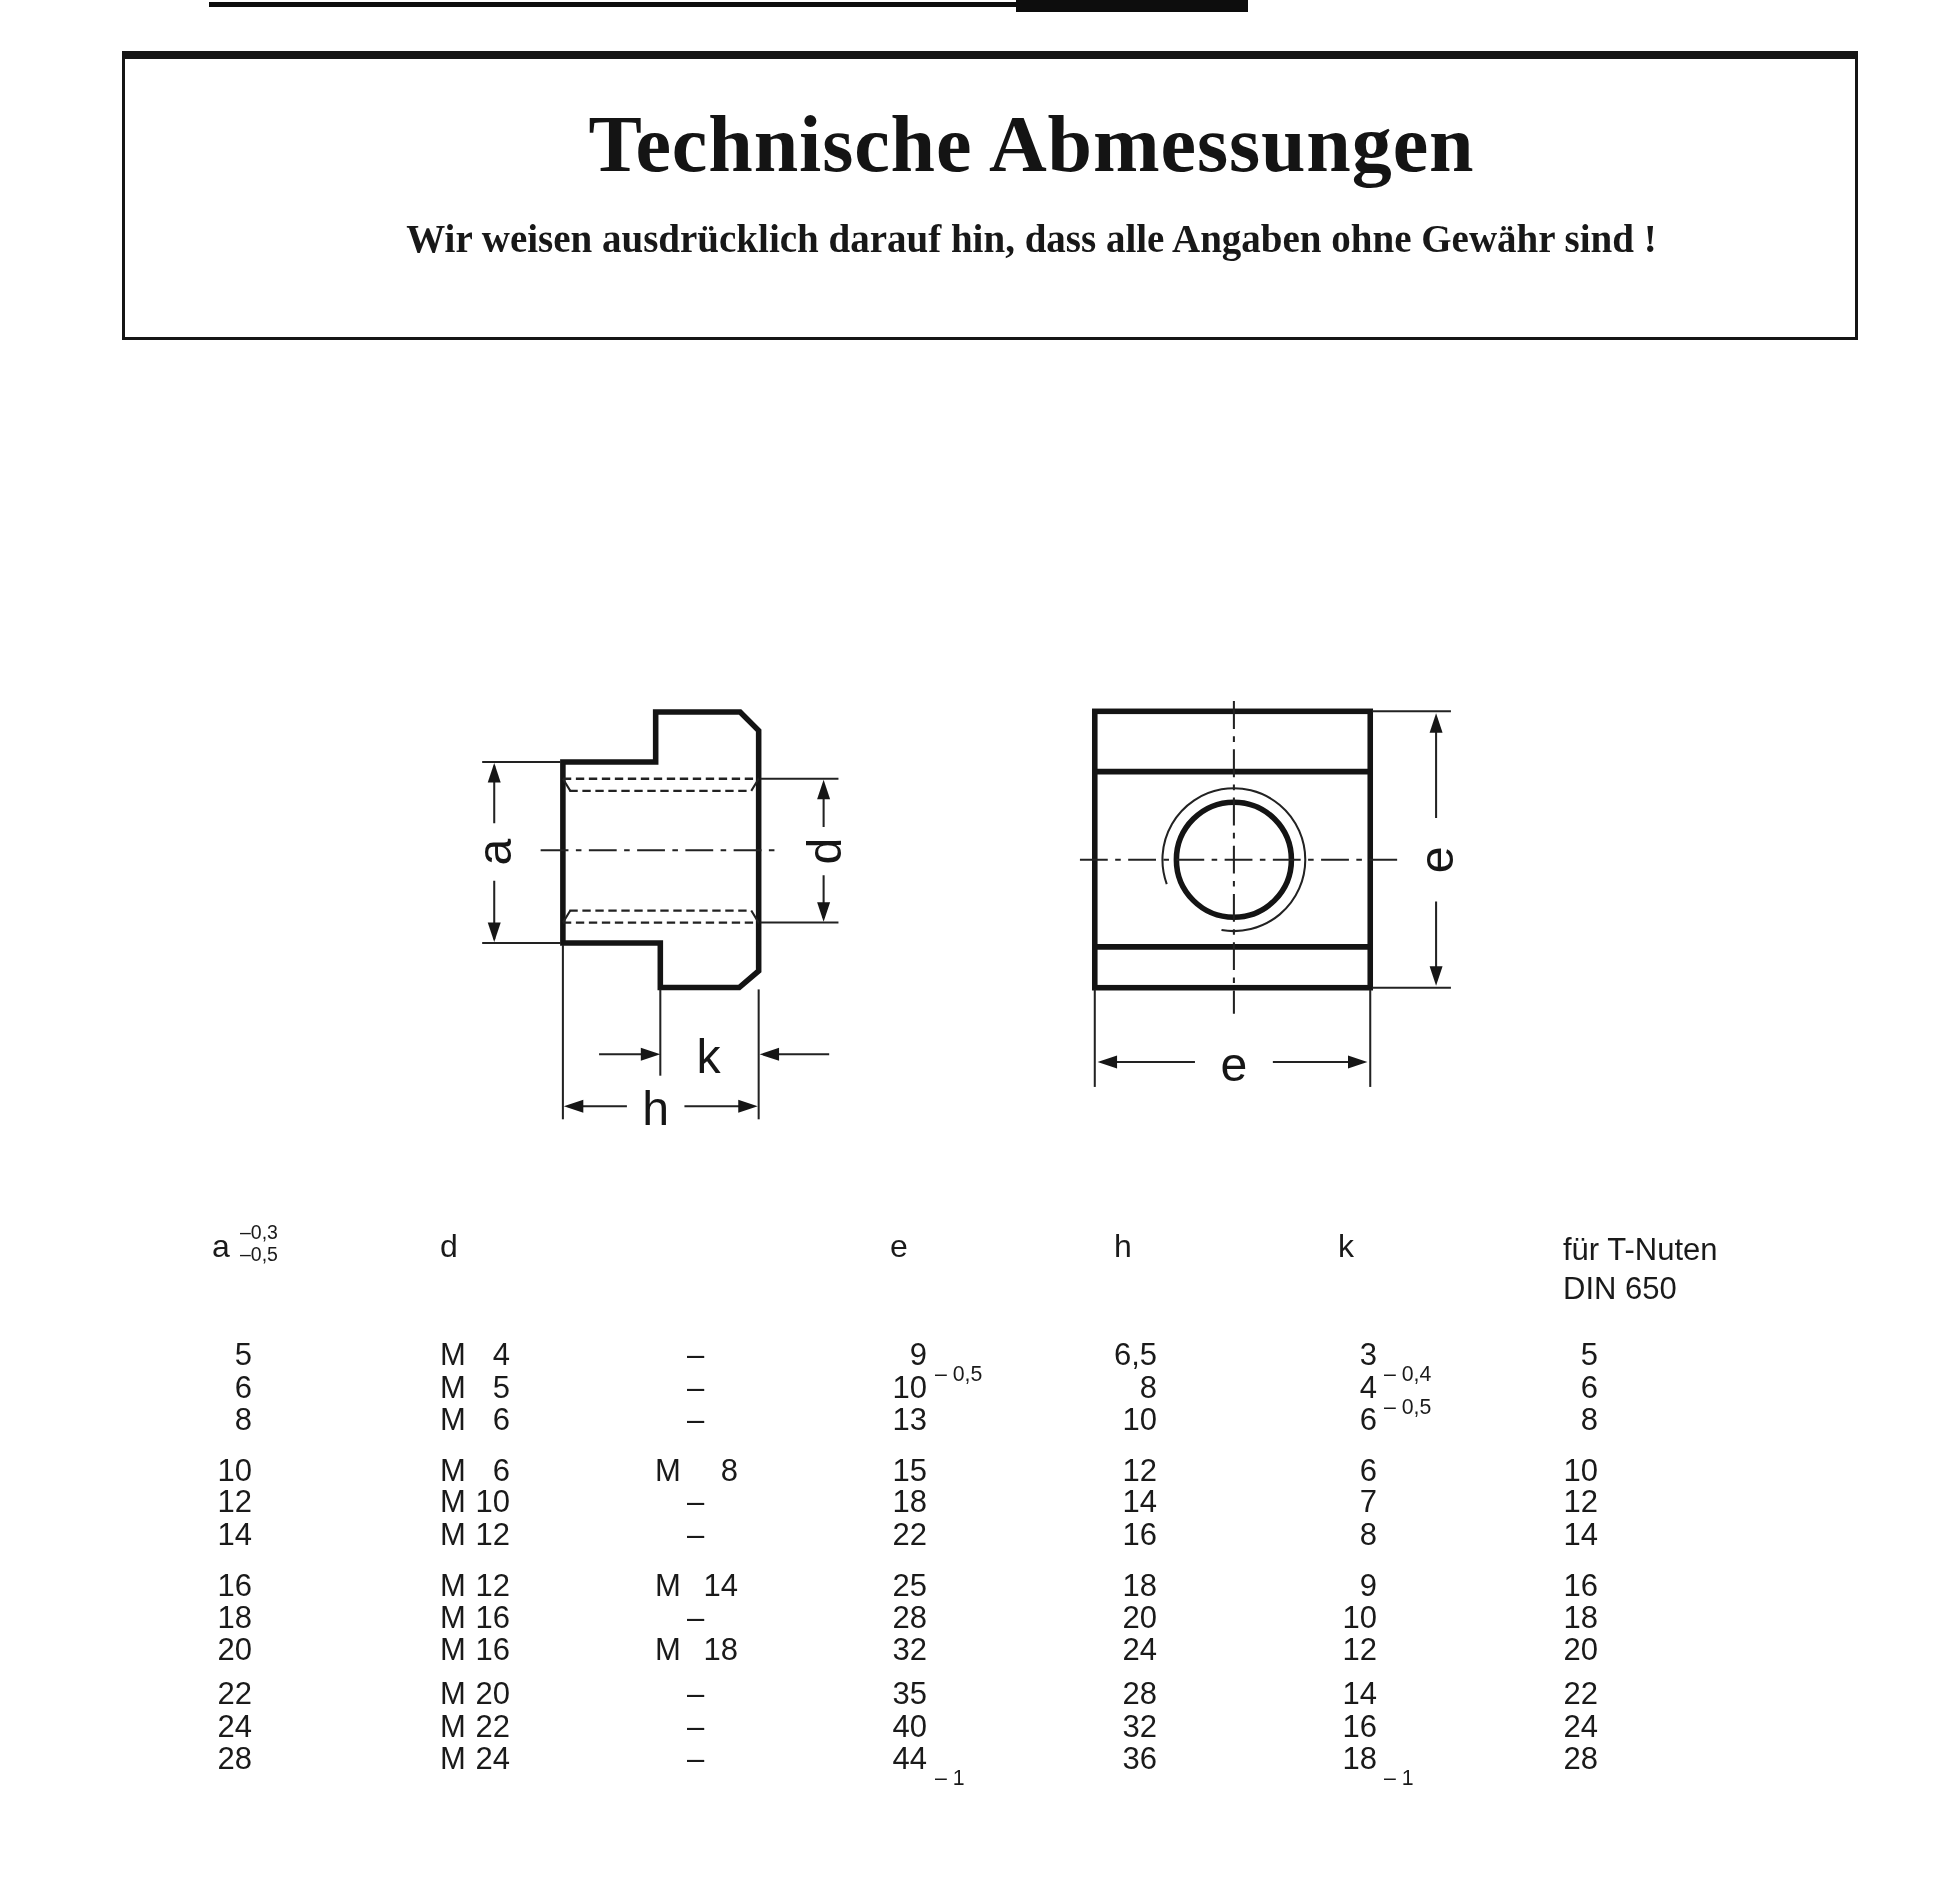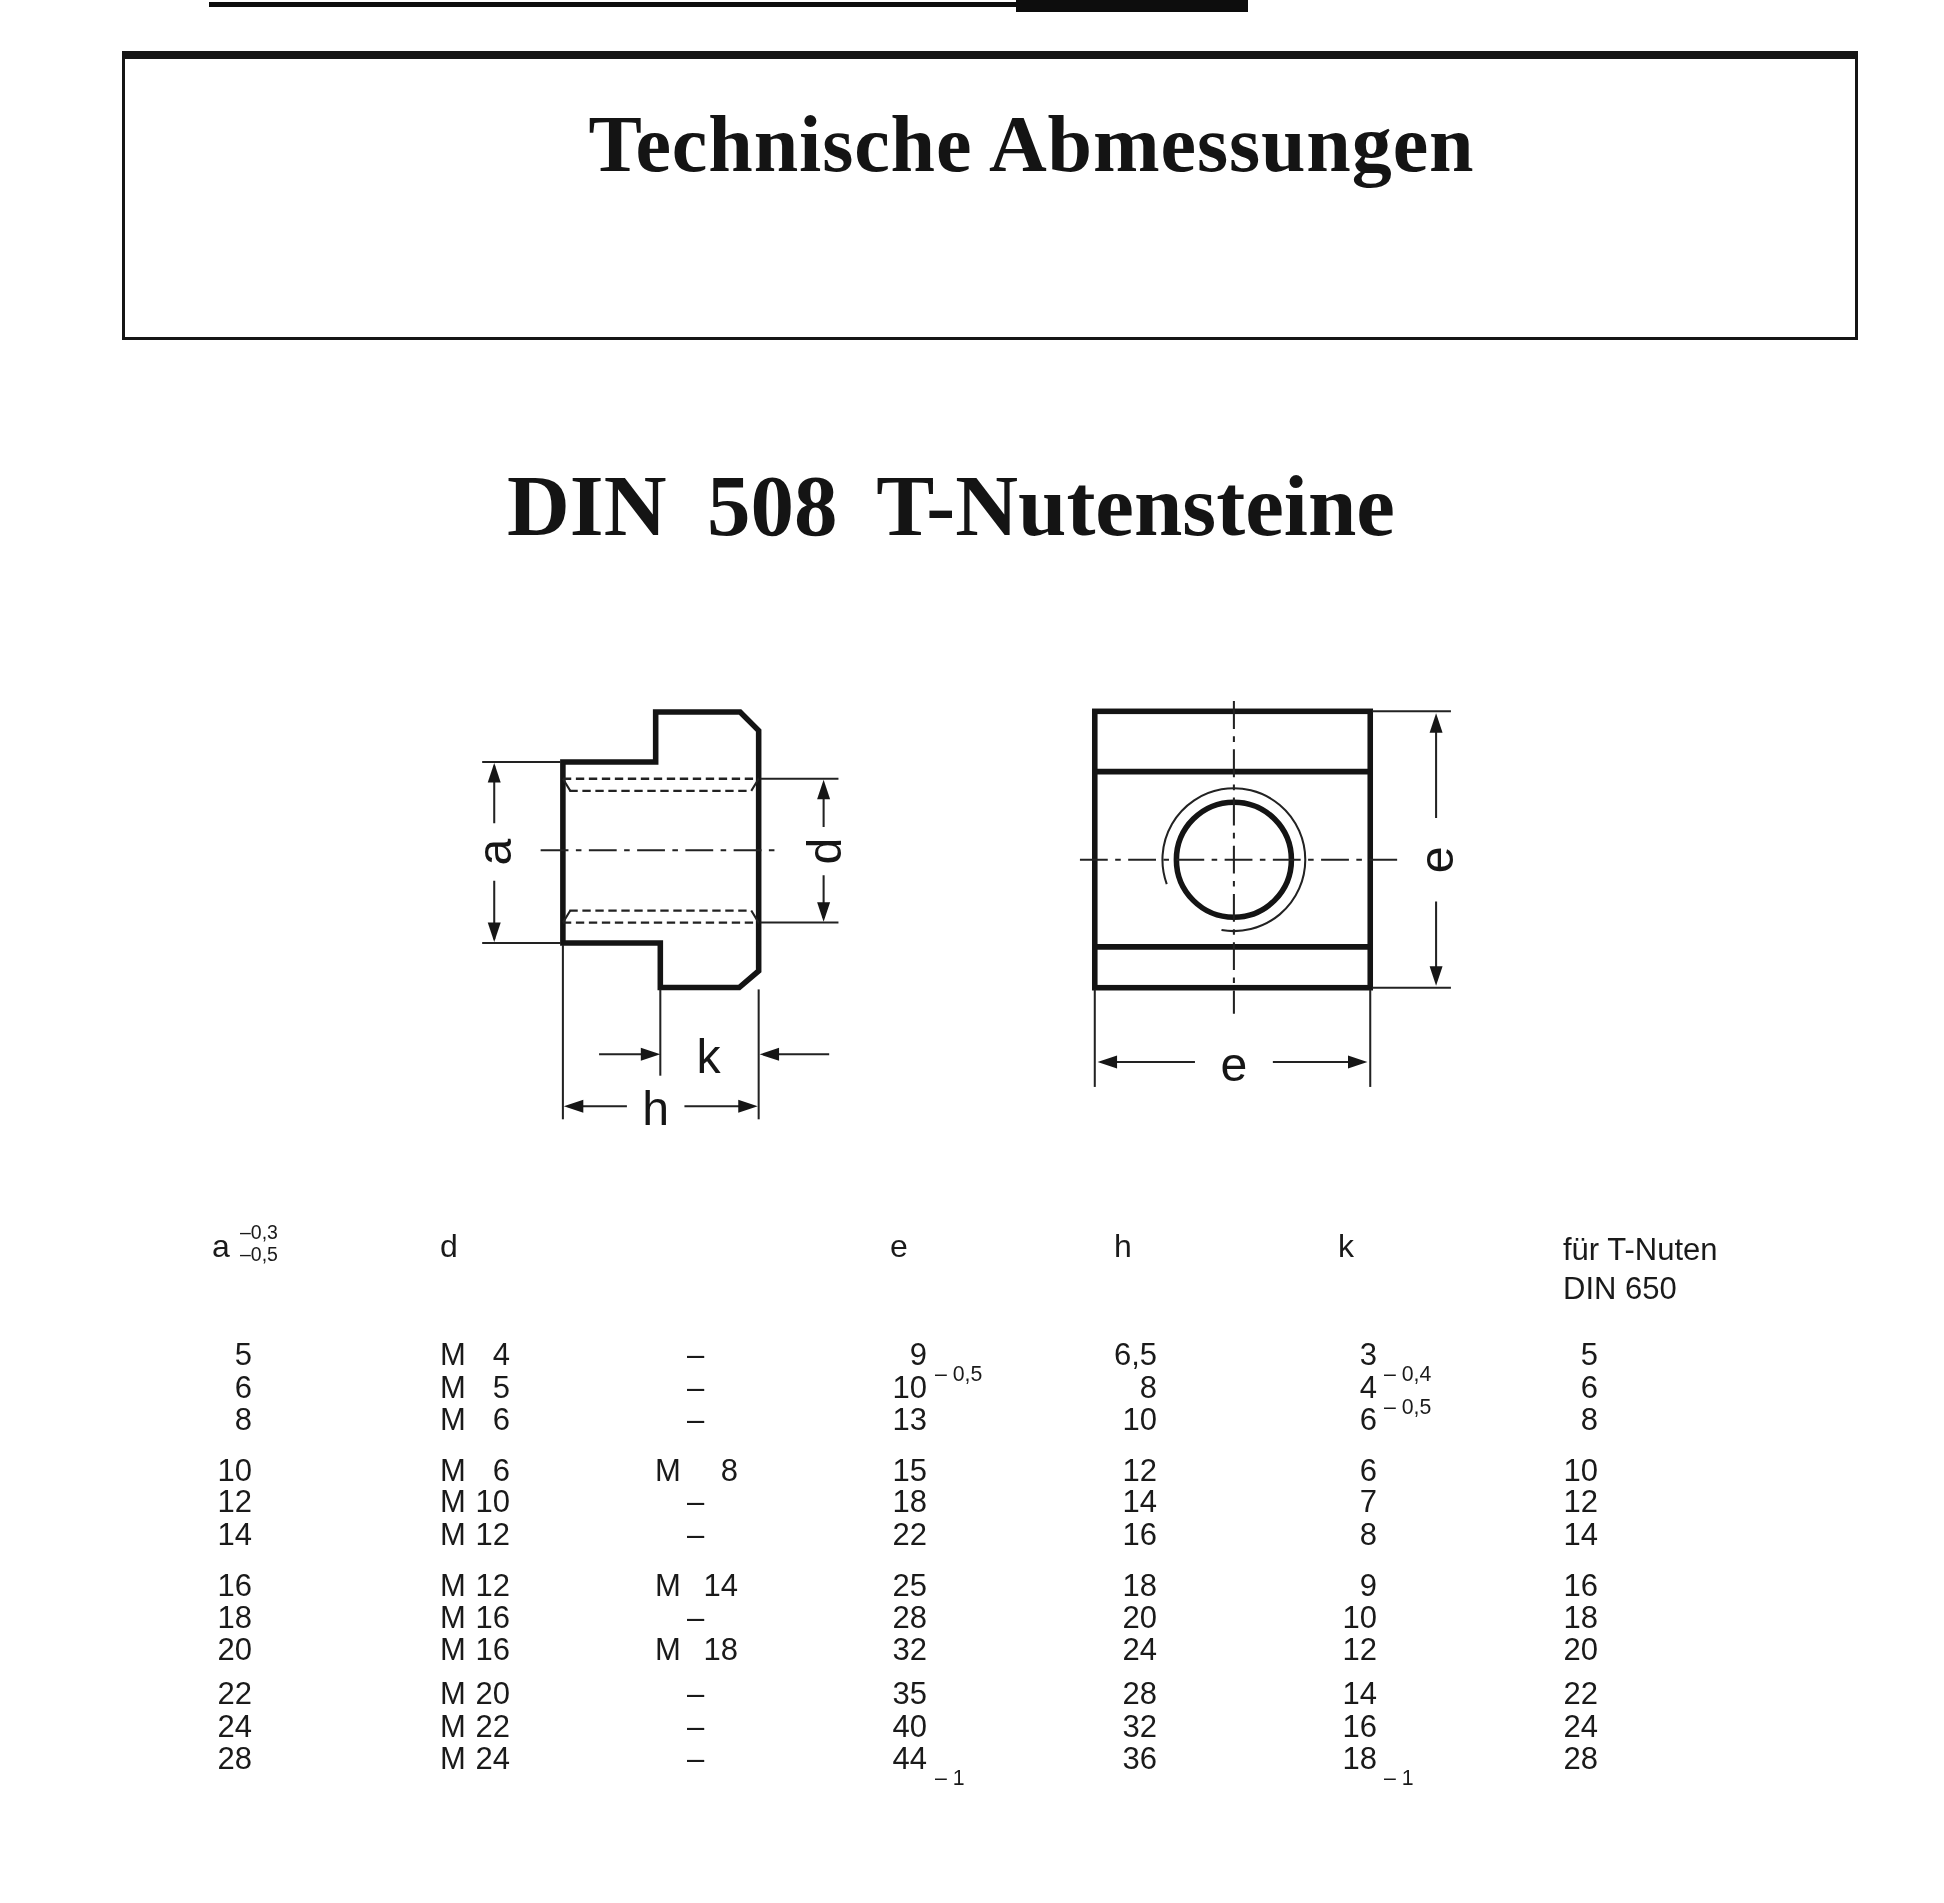--- a/index.html
+++ b/index.html
@@ -75,23 +75,23 @@
 </head>
 <body>
 
 <div id="page">
 
   <div class="streak-a"></div>
   <div class="streak-b"></div>
 
   <div class="hdr-box">
     <div class="hdr-title">Technische Abmessungen</div>
+    <div class="hdr-sub">Wir weisen ausdrücklich darauf hin, dass alle Angaben ohne Gewähr sind !</div>
   </div>
 
-  <div class="doc-title">DIN 508 T-Nutensteine</div>
 
   <svg id="svg-side" width="413" height="450" viewBox="0 0 445 485">
 
     <path class="thick" d="M127 82 H227 V28 H318 L338 48 V307 L317 325 H232 V277 H127 Z"></path>
 
     <g>
       <path class="dashline" d="M127 100 H338"></path>
       <path class="dashline" d="M127 255 H338"></path>
       <path class="dashline" d="M134 113 H330"></path>
       <path class="dashline" d="M134 242 H330"></path>

